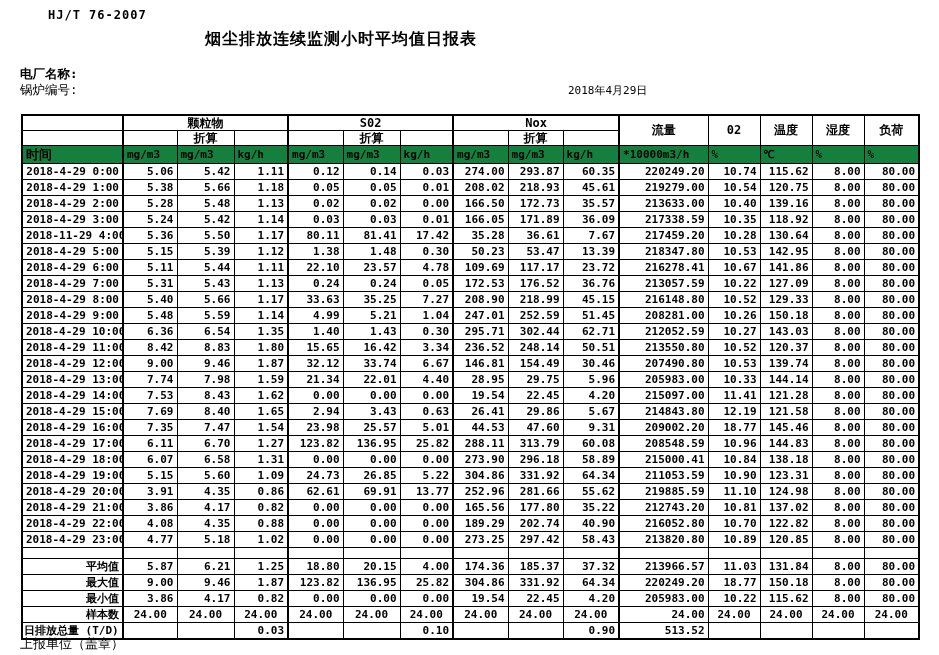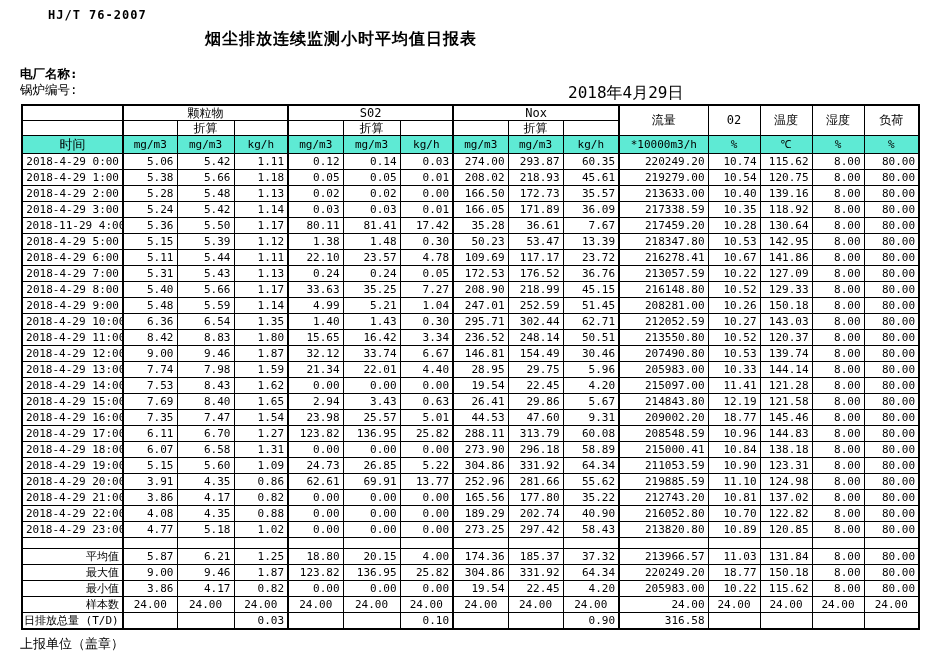--- a/index.html
+++ b/index.html
@@ -3,31 +3,31 @@
 <meta charset="utf-8">
 <style>
   html,body{margin:0;padding:0;background:#fff;}
   .canvas{position:relative;width:939px;height:655px;background:#ffffff;overflow:hidden;
           font-family:"DejaVu Sans Mono","Liberation Mono",monospace;color:#000;}
   .abs{position:absolute;white-space:nowrap;}
   .std-no{left:25px;top:8px;font-size:12px;font-weight:bold;letter-spacing:1px;padding-left:23px;}
   .title{left:205px;top:29px;font-size:16px;font-weight:bold;letter-spacing:1px;}
   .plant{left:20px;top:66px;font-size:12.5px;font-weight:bold;}
   .boiler{left:20px;top:82px;font-size:12.5px;font-weight:normal;}
-  .date{left:568px;top:83px;font-size:16px;}
+  .date{left:568px;top:83px;font-size:11px;}
   .foot-note{left:20px;top:616px;font-size:12px;}
   .foot-unit{left:20px;top:635px;font-size:13px;}
   .foot-unit2{left:205px;top:672px;font-size:13px;}
 
-  table.report{position:absolute;left:21px;top:104px;width:897px;
-               border-collapse:collapse;table-layout:fixed;border:2px solid #000;}
+  table.report{position:absolute;left:21px;top:114px;width:897px;
+               border-collapse:collapse;table-layout:fixed;border:2px solid #000;font-weight:bold;}
   table.report td{border:1px solid #000;font-size:11px;height:15px;line-height:13px;
                   padding:0 3px;overflow:hidden;white-space:nowrap;}
   tr.h1 td,tr.h2 td{height:14px;text-align:center;font-size:12px;}
-  tr.h3 td{background:#5eead4;text-align:center;font-size:11px;height:17px;line-height:16px;}
+  tr.h3 td{background:#15803d;text-align:left;font-size:11px;height:17px;line-height:16px;}
   tr.h3 td.time-head{font-size:13px;}
   td.sep-r{border-right:2px solid #000 !important;}
   td.num{text-align:right;}
   td.center{text-align:center;}
   td.time{text-align:right;font-size:11px;}
   td.label{text-align:right;font-size:12px;}
   td.label.left{text-align:left;padding-left:1px;}
   tr.spacer td{height:10px;}
 </style>
 </head>
@@ -601,21 +601,21 @@
           <td class="label sep-r left">日排放总量 (T/D)</td>
           <td class="num"></td>
           <td class="num"></td>
           <td class="num sep-r">0.03</td>
           <td class="num"></td>
           <td class="num"></td>
           <td class="num sep-r">0.10</td>
           <td class="num"></td>
           <td class="num"></td>
           <td class="num sep-r">0.90</td>
-          <td class="num">316.58</td>
+          <td class="num">513.52</td>
           <td class="num"></td>
           <td class="num"></td>
           <td class="num"></td>
           <td class="num"></td>
         </tr>
       </tbody>
   </table>
 
   <div class="abs foot-unit">上报单位（盖章）</div>
   <div class="abs foot-unit2">单位</div>

